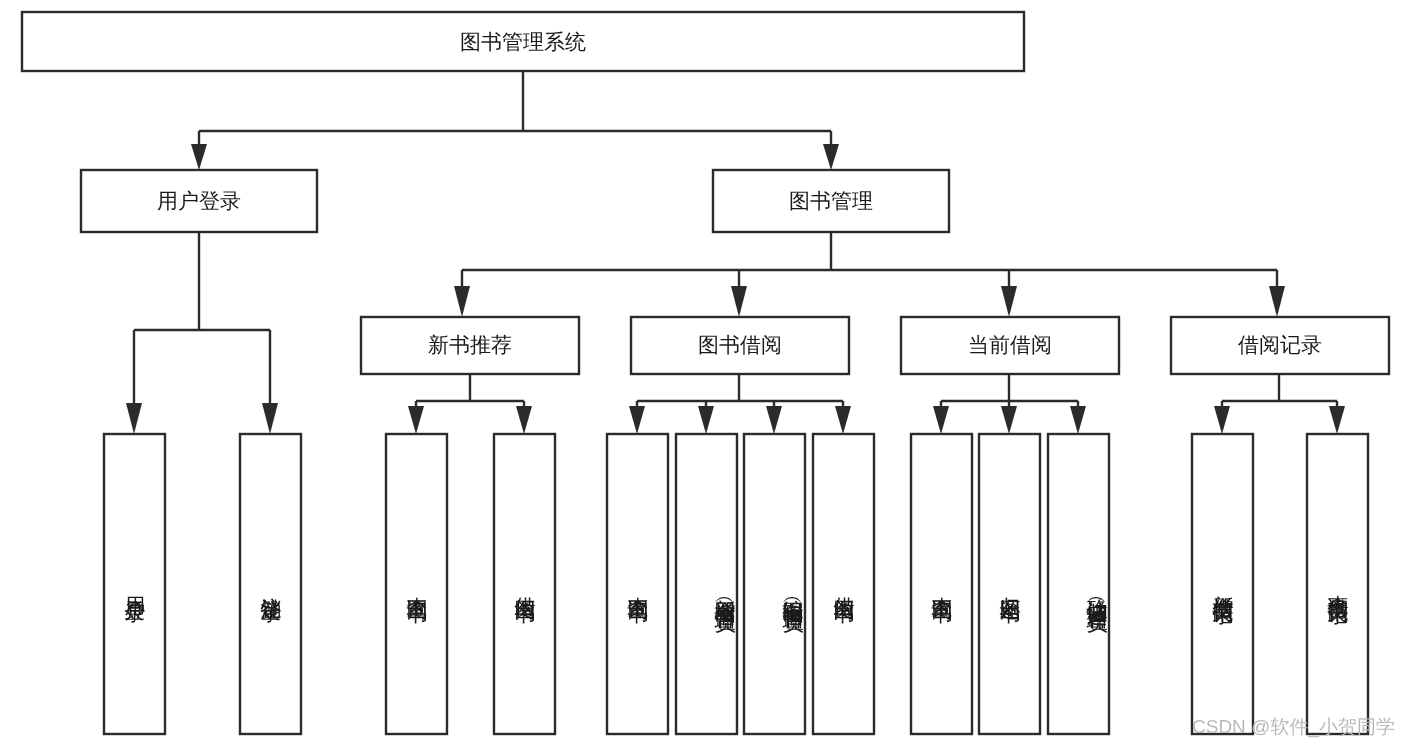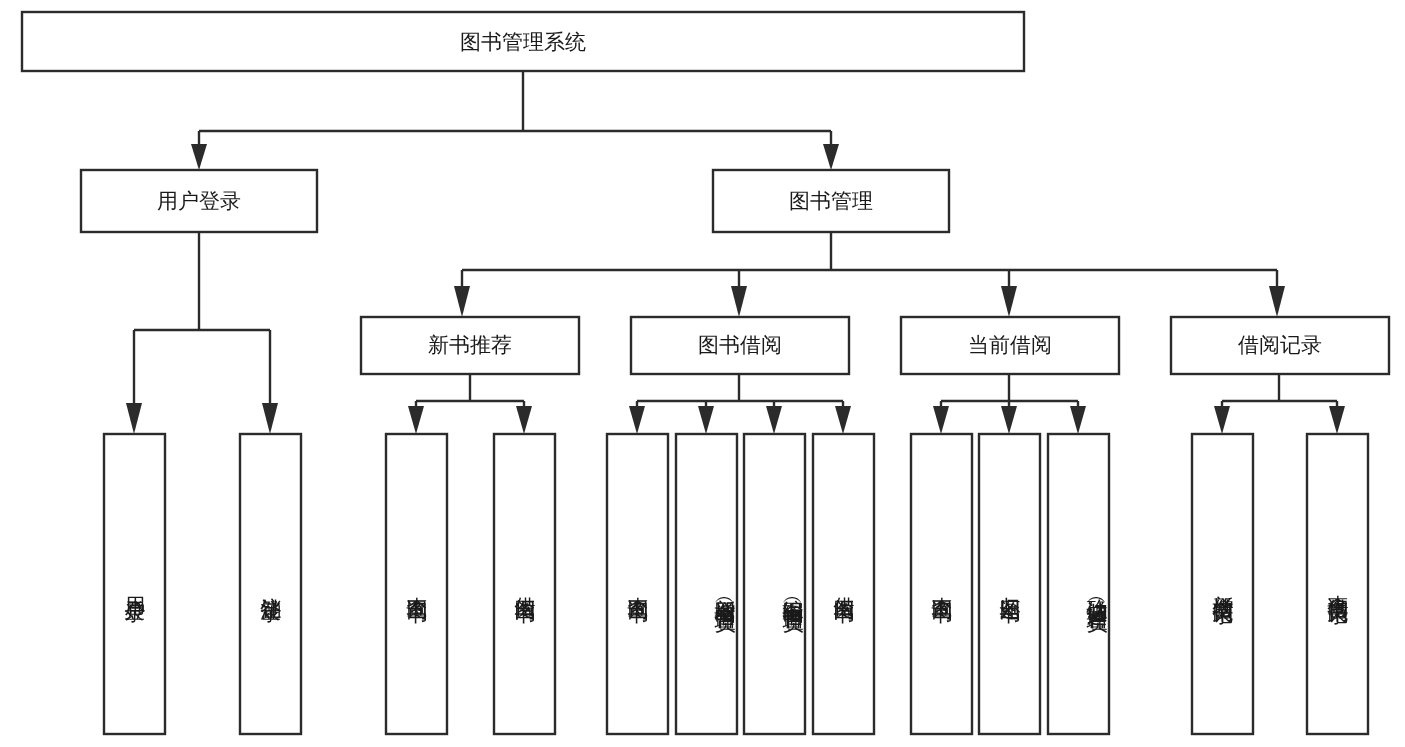--- a/index.html
+++ b/index.html
@@ -203,14 +203,15 @@
   <div class="node-label-v" style="left:911px; top:434px; width:61px; height:300px;">查询图书</div>
 
   <div class="node-label-v" style="left:979px; top:434px; width:61px; height:300px;">归还图书</div>
 
   <div class="node-label-v" style="left:1048px; top:434px; width:61px; height:300px; align-items:flex-start; padding-top:14px; box-sizing:border-box;">确认归还（管理员）</div>
 
   <div class="node-label-v" style="left:1192px; top:434px; width:61px; height:300px;">新增借阅记录</div>
 
   <div class="node-label-v" style="left:1307px; top:434px; width:61px; height:300px;">查询借阅记录</div>
 
+  <div class="watermark" style="left:1192px; top:714px;">CSDN @软件_小贺同学</div>
 
 </div>
 
 </body></html>

